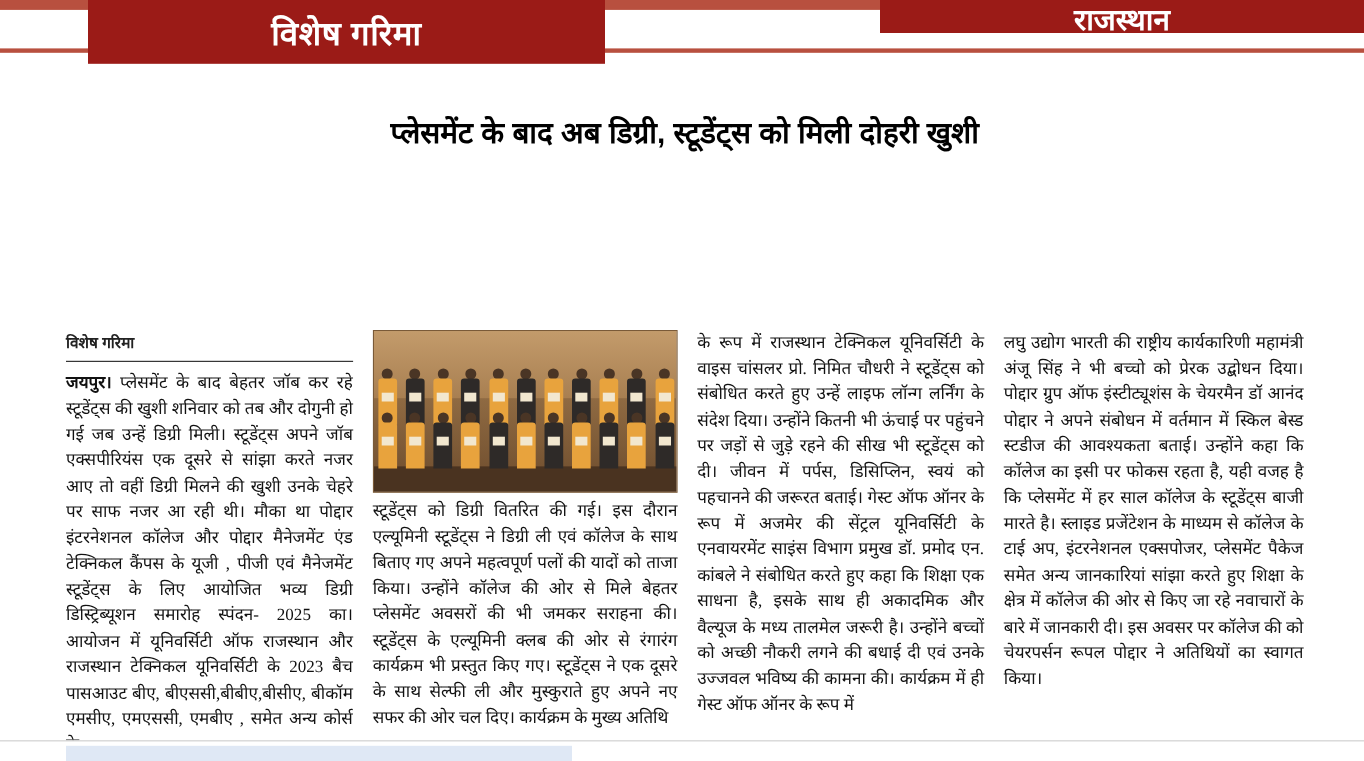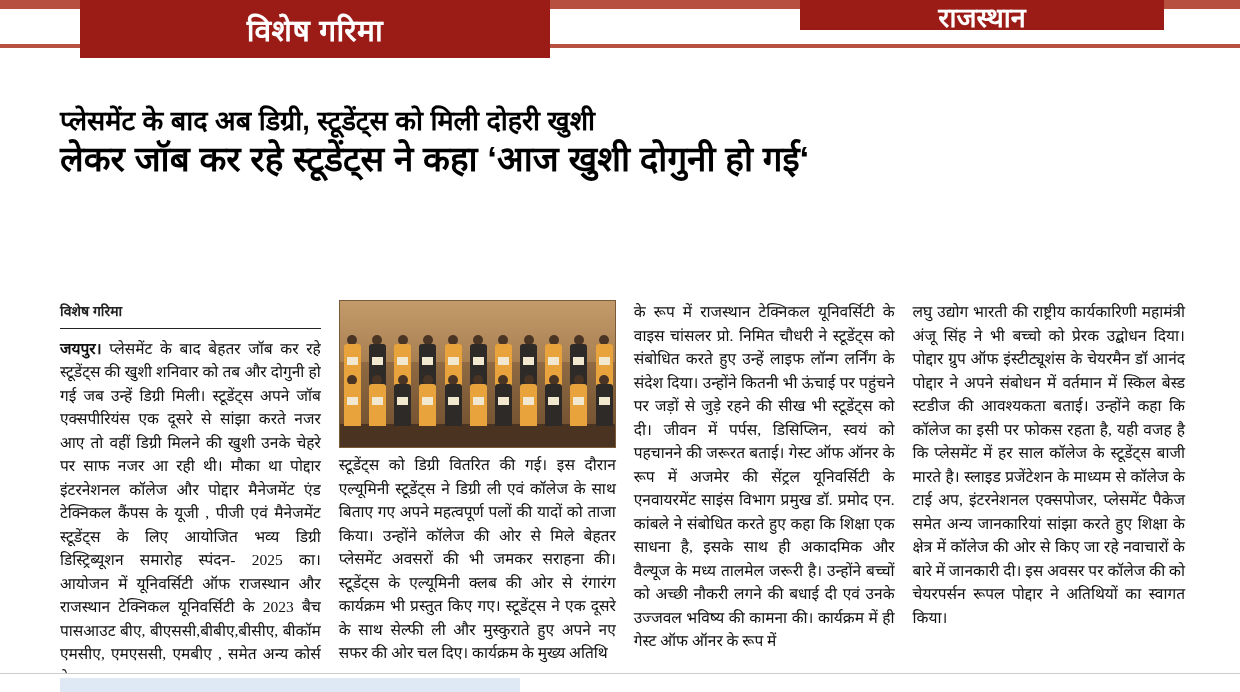--- a/index.html
+++ b/index.html
@@ -48,41 +48,41 @@
     align-items: center;
     justify-content: center;
     font-family: "Liberation Sans", sans-serif;
     font-weight: bold;
     font-size: 30px;
     letter-spacing: 0.5px;
   }
   .tag-right {
     position: absolute;
     left: 800px; top: 0;
-    width: 364px;
+    width: 440px;
     height: 30px;
     background: #9b1b17;
     color: #ffffff;
     display: flex;
     align-items: flex-end;
     justify-content: center;
     font-family: "Liberation Sans", sans-serif;
     font-weight: bold;
     font-size: 27px;
     overflow: hidden;
   }
   .tag-right span { transform: translateY(5px); }
 
   
   .headlines {
     position: absolute;
     left: 60px;
     top: 105px;
     width: 1125px;
-    text-align: left;
+    text-align: center;
     font-family: "Liberation Sans", sans-serif;
     font-weight: bold;
     color: #000000;
   }
   .kicker {
     font-size: 27px;
     line-height: 32px;
     letter-spacing: 0px;
   }
   .main-head {
@@ -215,21 +215,20 @@
   <div class="tag-left">
     <span>विशेष गरिमा</span>
   </div>
   <div class="tag-right">
     <span>राजस्थान</span>
   </div>
 </div>
 
 <div class="headlines">
   <div class="kicker">प्लेसमेंट के बाद अब डिग्री, स्टूडेंट्स को मिली दोहरी खुशी</div>
-  <div class="main-head" style="margin-top:0">लेकर जॉब कर रहे स्टूडेंट्स ने कहा  ‘आज खुशी दोगुनी हो गई‘</div>
 </div>
 
 <div class="cols">
 
   <div class="col">
     <div class="byline">विशेष गरिमा</div>
     <div class="byline-rule"></div>
     <p style="margin:0"><span class="dateline">जयपुर।</span><span> प्लेसमेंट के बाद बेहतर जॉब कर रहे स्टूडेंट्स की खुशी शनिवार को तब और दोगुनी हो गई जब उन्हें डिग्री मिली। स्टूडेंट्स अपने जॉब एक्सपीरियंस एक दूसरे से सांझा करते नजर आए तो वहीं डिग्री मिलने की खुशी उनके चेहरे पर साफ नजर आ रही थी। मौका था पोद्दार इंटरनेशनल कॉलेज और पोद्दार मैनेजमेंट एंड टेक्निकल कैंपस के यूजी , पीजी एवं मैनेजमेंट स्टूडेंट्स के लिए आयोजित भव्य डिग्री डिस्ट्रिब्यूशन समारोह स्पंदन- 2025 का। आयोजन में यूनिवर्सिटी ऑफ राजस्थान और राजस्थान टेक्निकल यूनिवर्सिटी के 2023 बैच पासआउट बीए, बीएससी,बीबीए,बीसीए,  बीकॉम  एमसीए, एमएससी, एमबीए ,  समेत अन्य कोर्स के</span></p>
   </div>
 

